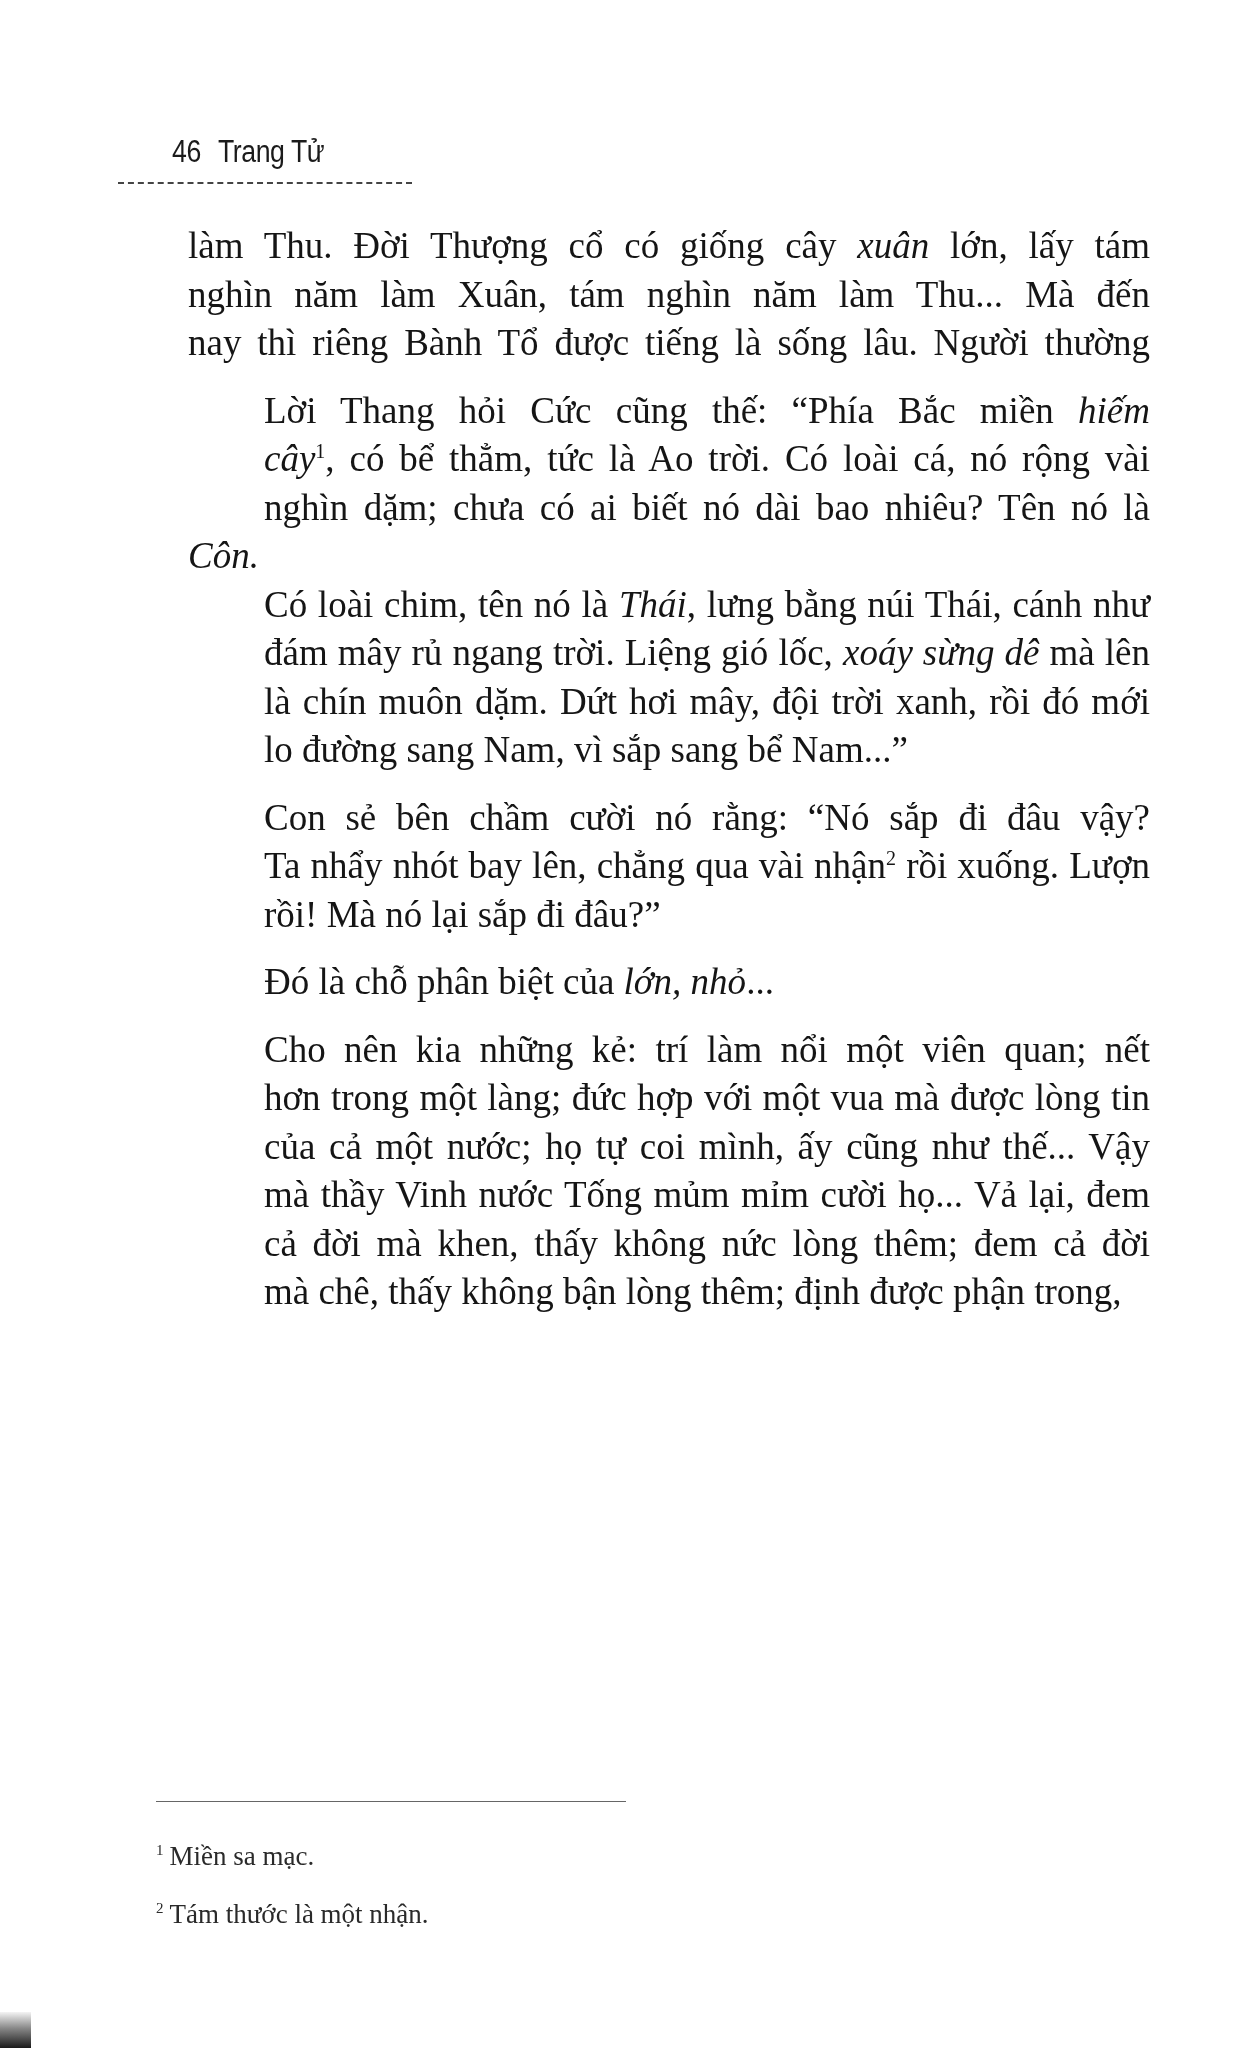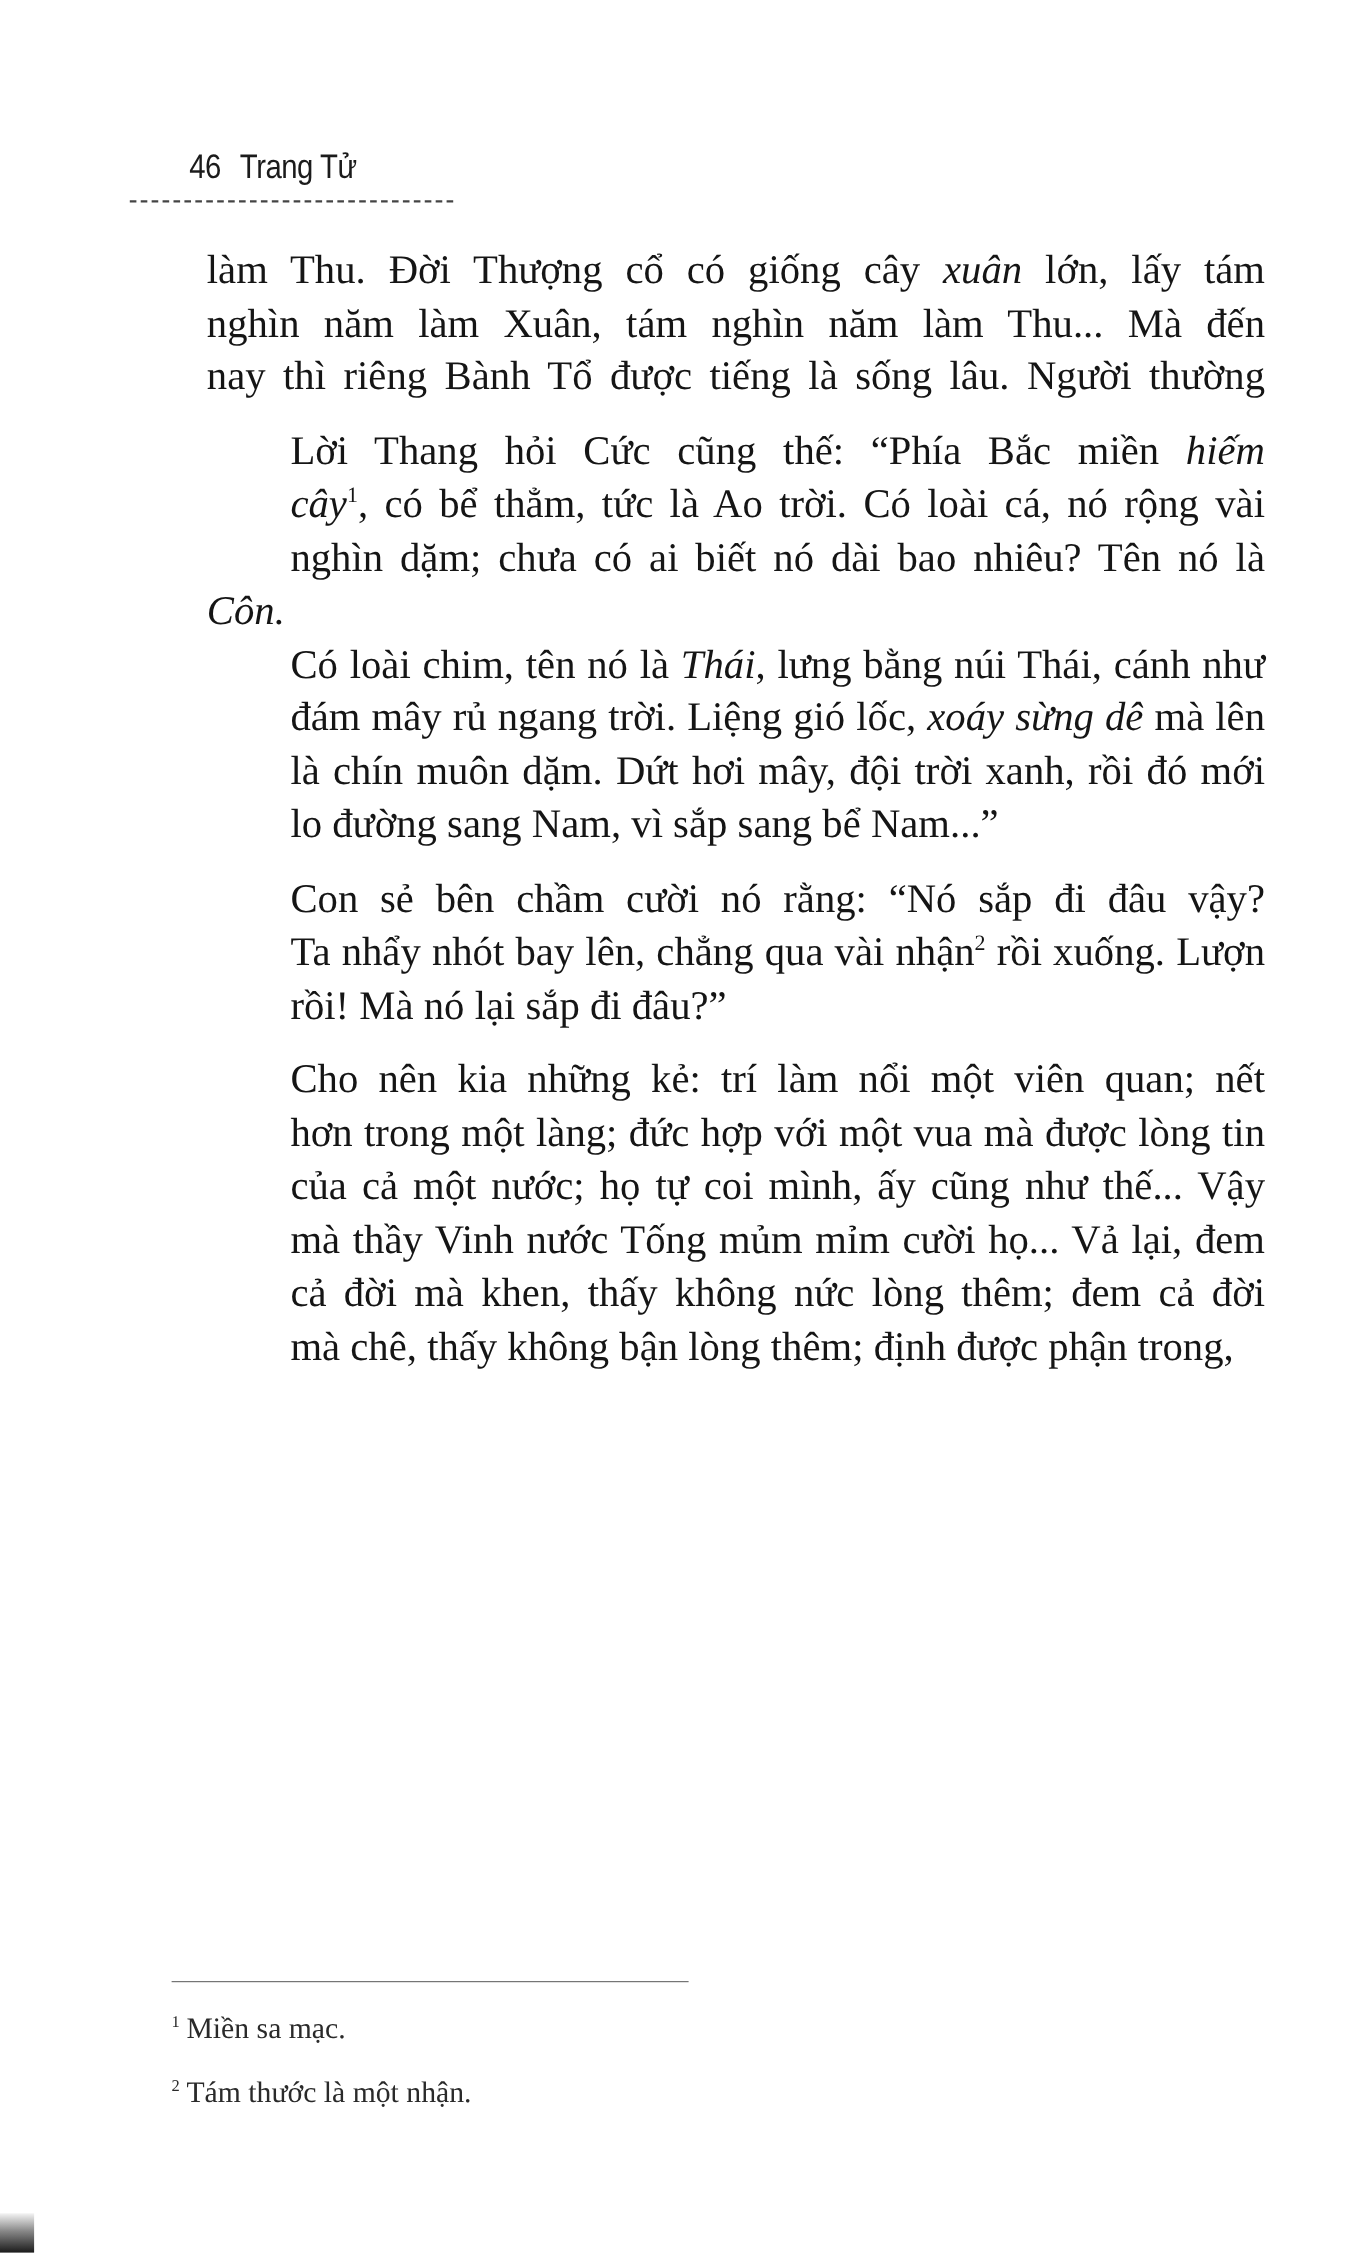--- a/index.html
+++ b/index.html
@@ -31,21 +31,21 @@
   .body-text p .ln.last { text-align-last: left; }
   sup { font-size: 20px; line-height: 0; vertical-align: super; }
   .fn-rule {
     position: absolute; left: 156px; top: 1801px; width: 470px; height: 0;
     border-top: 1.5px solid #666;
   }
   .footnotes {
     position: absolute; left: 156px; top: 1824px; width: 700px;
     font-family: "Liberation Serif", serif; font-size: 27px; color: #2a2a2a;
   }
-  .footnotes .fn { margin: 0 0 18px 0; line-height: 40px; }
+  .footnotes .fn { margin: 12px 0 18px 0; line-height: 40px; }
   .footnotes sup { font-size: 15px; margin-right: 6px; }
   .corner-shadow {
     position: absolute; left: 0; top: 2012px; width: 31px; height: 36px;
     background: linear-gradient(to bottom, #f4f4f4 0%, #888 45%, #1a1a1a 100%);
   }
 </style>
 </head>
 <body>
 
 <div class="running-head">
@@ -67,20 +67,23 @@
       <span class="ln"><span>đám mây rủ ngang trời. Liệng gió lốc, </span><em>xoáy sừng dê</em><span> mà lên</span></span>
       <span class="ln"><span>là chín muôn dặm. Dứt hơi mây, đội trời xanh, rồi đó mới</span></span>
       <span class="ln last"><span>lo đường sang Nam, vì sắp sang bể Nam...”</span></span>
     </p>
     <p class="indent">
       <span class="ln"><span>Con sẻ bên chầm cười nó rằng: “Nó sắp đi đâu vậy?</span></span>
       <span class="ln"><span>Ta nhẩy nhót bay lên, chẳng qua vài nhận</span><sup>2</sup><span> rồi xuống. Lượn</span></span>
       <span class="ln last"><span>rồi! Mà nó lại sắp đi đâu?”</span></span>
     </p>
     <p class="indent">
+      <span class="ln last"><span>Đó là chỗ phân biệt của </span><em>lớn, nhỏ</em><span>...</span></span>
+    </p>
+    <p class="indent">
       <span class="ln"><span>Cho nên kia những kẻ: trí làm nổi một viên quan; nết</span></span>
       <span class="ln"><span>hơn trong một làng; đức hợp với một vua mà được lòng tin</span></span>
       <span class="ln"><span>của cả một nước; họ tự coi mình, ấy cũng như thế... Vậy</span></span>
       <span class="ln"><span>mà thầy Vinh nước Tống mủm mỉm cười họ... Vả lại, đem</span></span>
       <span class="ln"><span>cả đời mà khen, thấy không nức lòng thêm; đem cả đời</span></span>
       <span class="ln last"><span>mà chê, thấy không bận lòng thêm; định được phận trong,</span></span>
     </p>
   </div>
 
 <div class="fn-rule"></div>

